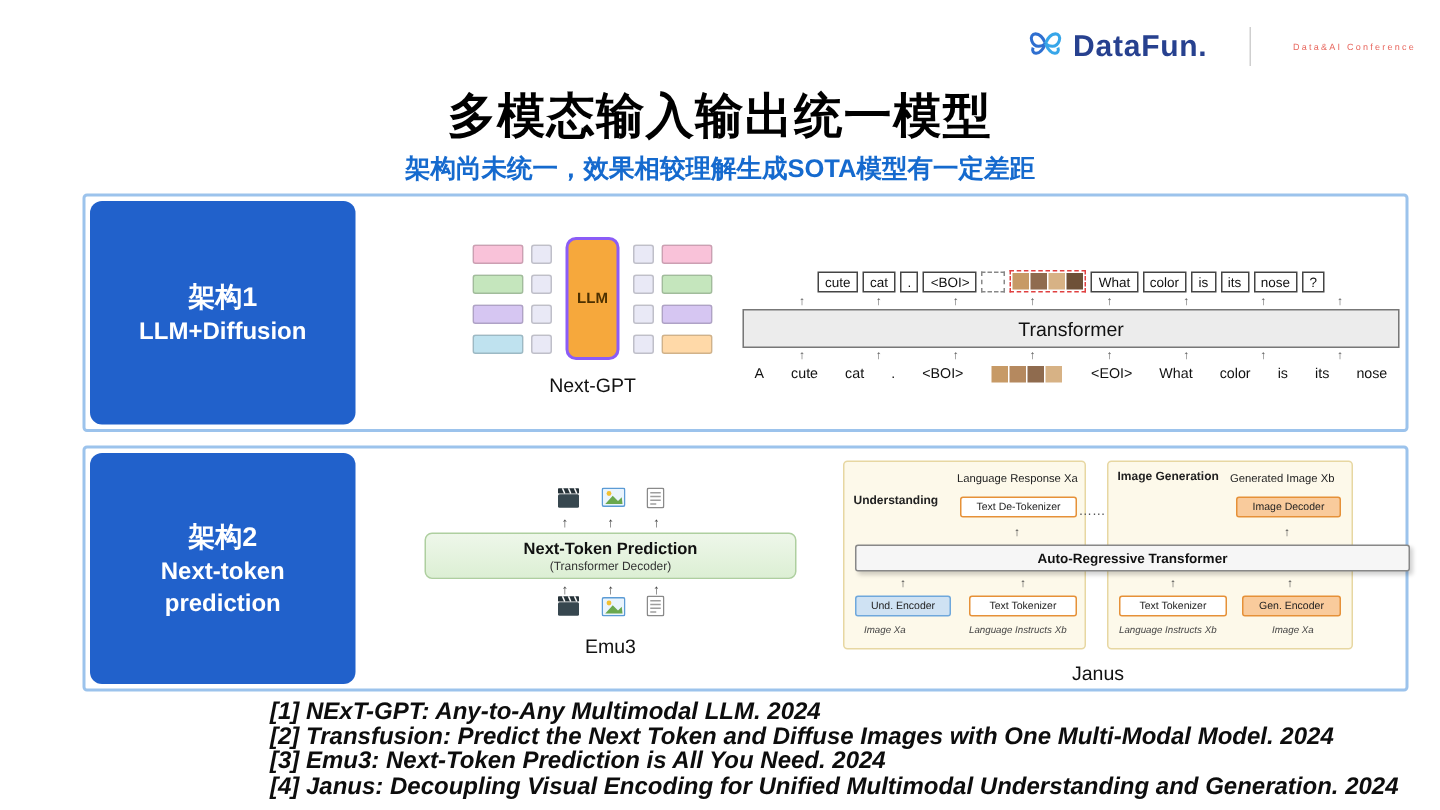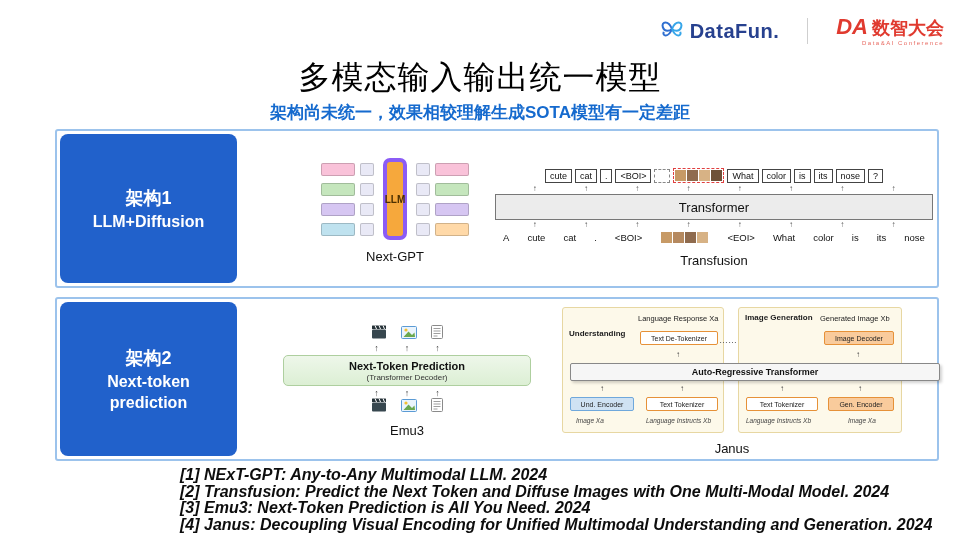--- a/index.html
+++ b/index.html
@@ -11,42 +11,42 @@
   .logos { position:absolute; top:14px; right:16px; display:flex; align-items:center; gap:28px; height:34px; }
   .datafun { display:flex; align-items:center; gap:5px; }
   .datafun-text { font-size:20px; font-weight:bold; color:#27418f; letter-spacing:.5px; }
   .logo-divider { width:1px; height:26px; background:#cfcfcf; }
   .conf { display:flex; flex-direction:column; align-items:flex-end; line-height:1; }
   .conf-row { display:flex; align-items:baseline; gap:4px; color:#e03a2f; }
   .conf-abbr { font-size:22px; font-weight:bold; font-style:italic; }
   .conf-name { font-size:18px; font-weight:bold; }
   .conf-tag { font-size:6px; color:#e8685f; letter-spacing:1.5px; margin-top:2px; }
 
-  .title { position:absolute; top:56px; left:0; width:100%; text-align:center; font-size:32px; font-weight:400; color:#000; letter-spacing:1px; }
+  .title { position:absolute; top:56px; left:0; width:100%; text-align:center; font-size:32px; font-weight:700; color:#000; letter-spacing:1px; }
   .subtitle { position:absolute; top:101px; left:0; width:100%; text-align:center; font-size:17px; font-weight:bold; color:#156ace; }
 
   
   .panel { position:absolute; left:55px; width:884px; background:#fff; border:2px solid #9cc3ec; border-radius:3px; }
   .panel1 { top:129px; height:159px; }
   .panel2 { top:297px; height:164px; }
   .arch-label { position:absolute; left:3px; top:3px; bottom:3px; width:177px; background:#2161cb; border-radius:8px; color:#fff;
     display:flex; flex-direction:column; justify-content:center; align-items:center; gap:3px; font-weight:bold; text-align:center; }
   .arch-label .l1 { font-size:18px; }
   .arch-label .l2, .arch-label .l3 { font-size:16px; line-height:1.15; }
 
   
   .nextgpt-wrap { position:absolute; left:188px; top:6px; width:300px; height:148px; display:flex; flex-direction:column; align-items:center; justify-content:center; }
   .nextgpt { display:flex; align-items:center; gap:9px; }
   .ng-side { display:flex; flex-direction:column; gap:7px; }
   .ng-row { display:flex; align-items:center; gap:5px; }
   .ng-box { display:inline-block; height:13px; border-radius:2px; border:1px solid rgba(0,0,0,.18); }
   .ng-big { width:34px; }
   .ng-small { width:14px; background:#e9e9f6; }
   .ng-c1 { background:#f9c2d9; } .ng-c2 { background:#c5e6bd; } .ng-c3 { background:#d6c6f2; } .ng-c4 { background:#bfe2ef; } .ng-c5 { background:#ffd9a8; }
-  .ng-llm { width:24px; height:82px; background:#f6a83c; border:4px solid #8b5cf6; border-radius:7px; display:flex; align-items:center; justify-content:center; font-size:10px; font-weight:bold; color:#4c3000; }
+  .ng-llm { width:36px; height:82px; background:#f6a83c; border:2px solid #8b5cf6; border-radius:7px; display:flex; align-items:center; justify-content:center; font-size:10px; font-weight:bold; color:#4c3000; }
   .ng-caption { margin-top:9px; font-size:13px; color:#111; }
 
   
   .tf { position:absolute; left:438px; top:8px; width:438px; height:148px; display:flex; flex-direction:column; padding-top:10px;justify-content:center; }
   .tf-row { display:flex; align-items:center; justify-content:center; gap:3px; }
   .tf-top { margin-bottom:1px; }
   .tf-token { border:1px solid #444; background:#fff; font-size:9px; line-height:12px; padding:0 4px; white-space:nowrap; color:#111; }
   .tf-token-dashed { border:1px dashed #888; width:16px; height:14px; background:#fff; }
   .tf-patches { display:flex; gap:1px; padding:1px; }
   .tf-patches-red { border:1.5px dashed #e04040; }
@@ -102,24 +102,20 @@
           <path d="M14 12 C10 2, 2 4, 4 10 C6 16, 12 14, 14 12 Z" fill="none" stroke="#2f6fd0" stroke-width="2.2"></path>
           <path d="M14 12 C18 2, 26 4, 24 10 C22 16, 16 14, 14 12 Z" fill="none" stroke="#37a6e9" stroke-width="2.2"></path>
           <path d="M14 12 C10 22, 3 20, 5 15" fill="none" stroke="#2f6fd0" stroke-width="2.2"></path>
           <path d="M14 12 C18 22, 25 20, 23 15" fill="none" stroke="#37a6e9" stroke-width="2.2"></path>
         </svg>
       </span>
       <span class="datafun-text">DataFun.</span>
     </div>
     <div class="logo-divider"></div>
     <div class="conf">
-      <div class="conf-row">
-        <span class="conf-abbr">DA</span>
-        <span class="conf-name">数智大会</span>
-      </div>
       <span class="conf-tag">Data&amp;AI Conference</span>
     </div>
   </div>
 
   <div class="title">多模态输入输出统一模型</div>
   <div class="subtitle">架构尚未统一，效果相较理解生成SOTA模型有一定差距</div>
 
   <div class="panel panel1">
     <div class="arch-label">
       <span class="l1">架构1</span>
@@ -222,21 +218,20 @@
           <span class="tf-patch p2"></span>
           <span class="tf-patch p3"></span>
         </span>
         <span class="tf-word">&lt;EOI&gt;</span>
         <span class="tf-word">What</span>
         <span class="tf-word">color</span>
         <span class="tf-word">is</span>
         <span class="tf-word">its</span>
         <span class="tf-word">nose</span>
       </div>
-      <div class="tf-caption">Transfusion</div>
     </div>
   </div>
 
   <div class="panel panel2">
     <div class="arch-label">
       <span class="l1">架构2</span>
       <span class="l2">Next-token</span>
       <span class="l3">prediction</span>
     </div>
 

